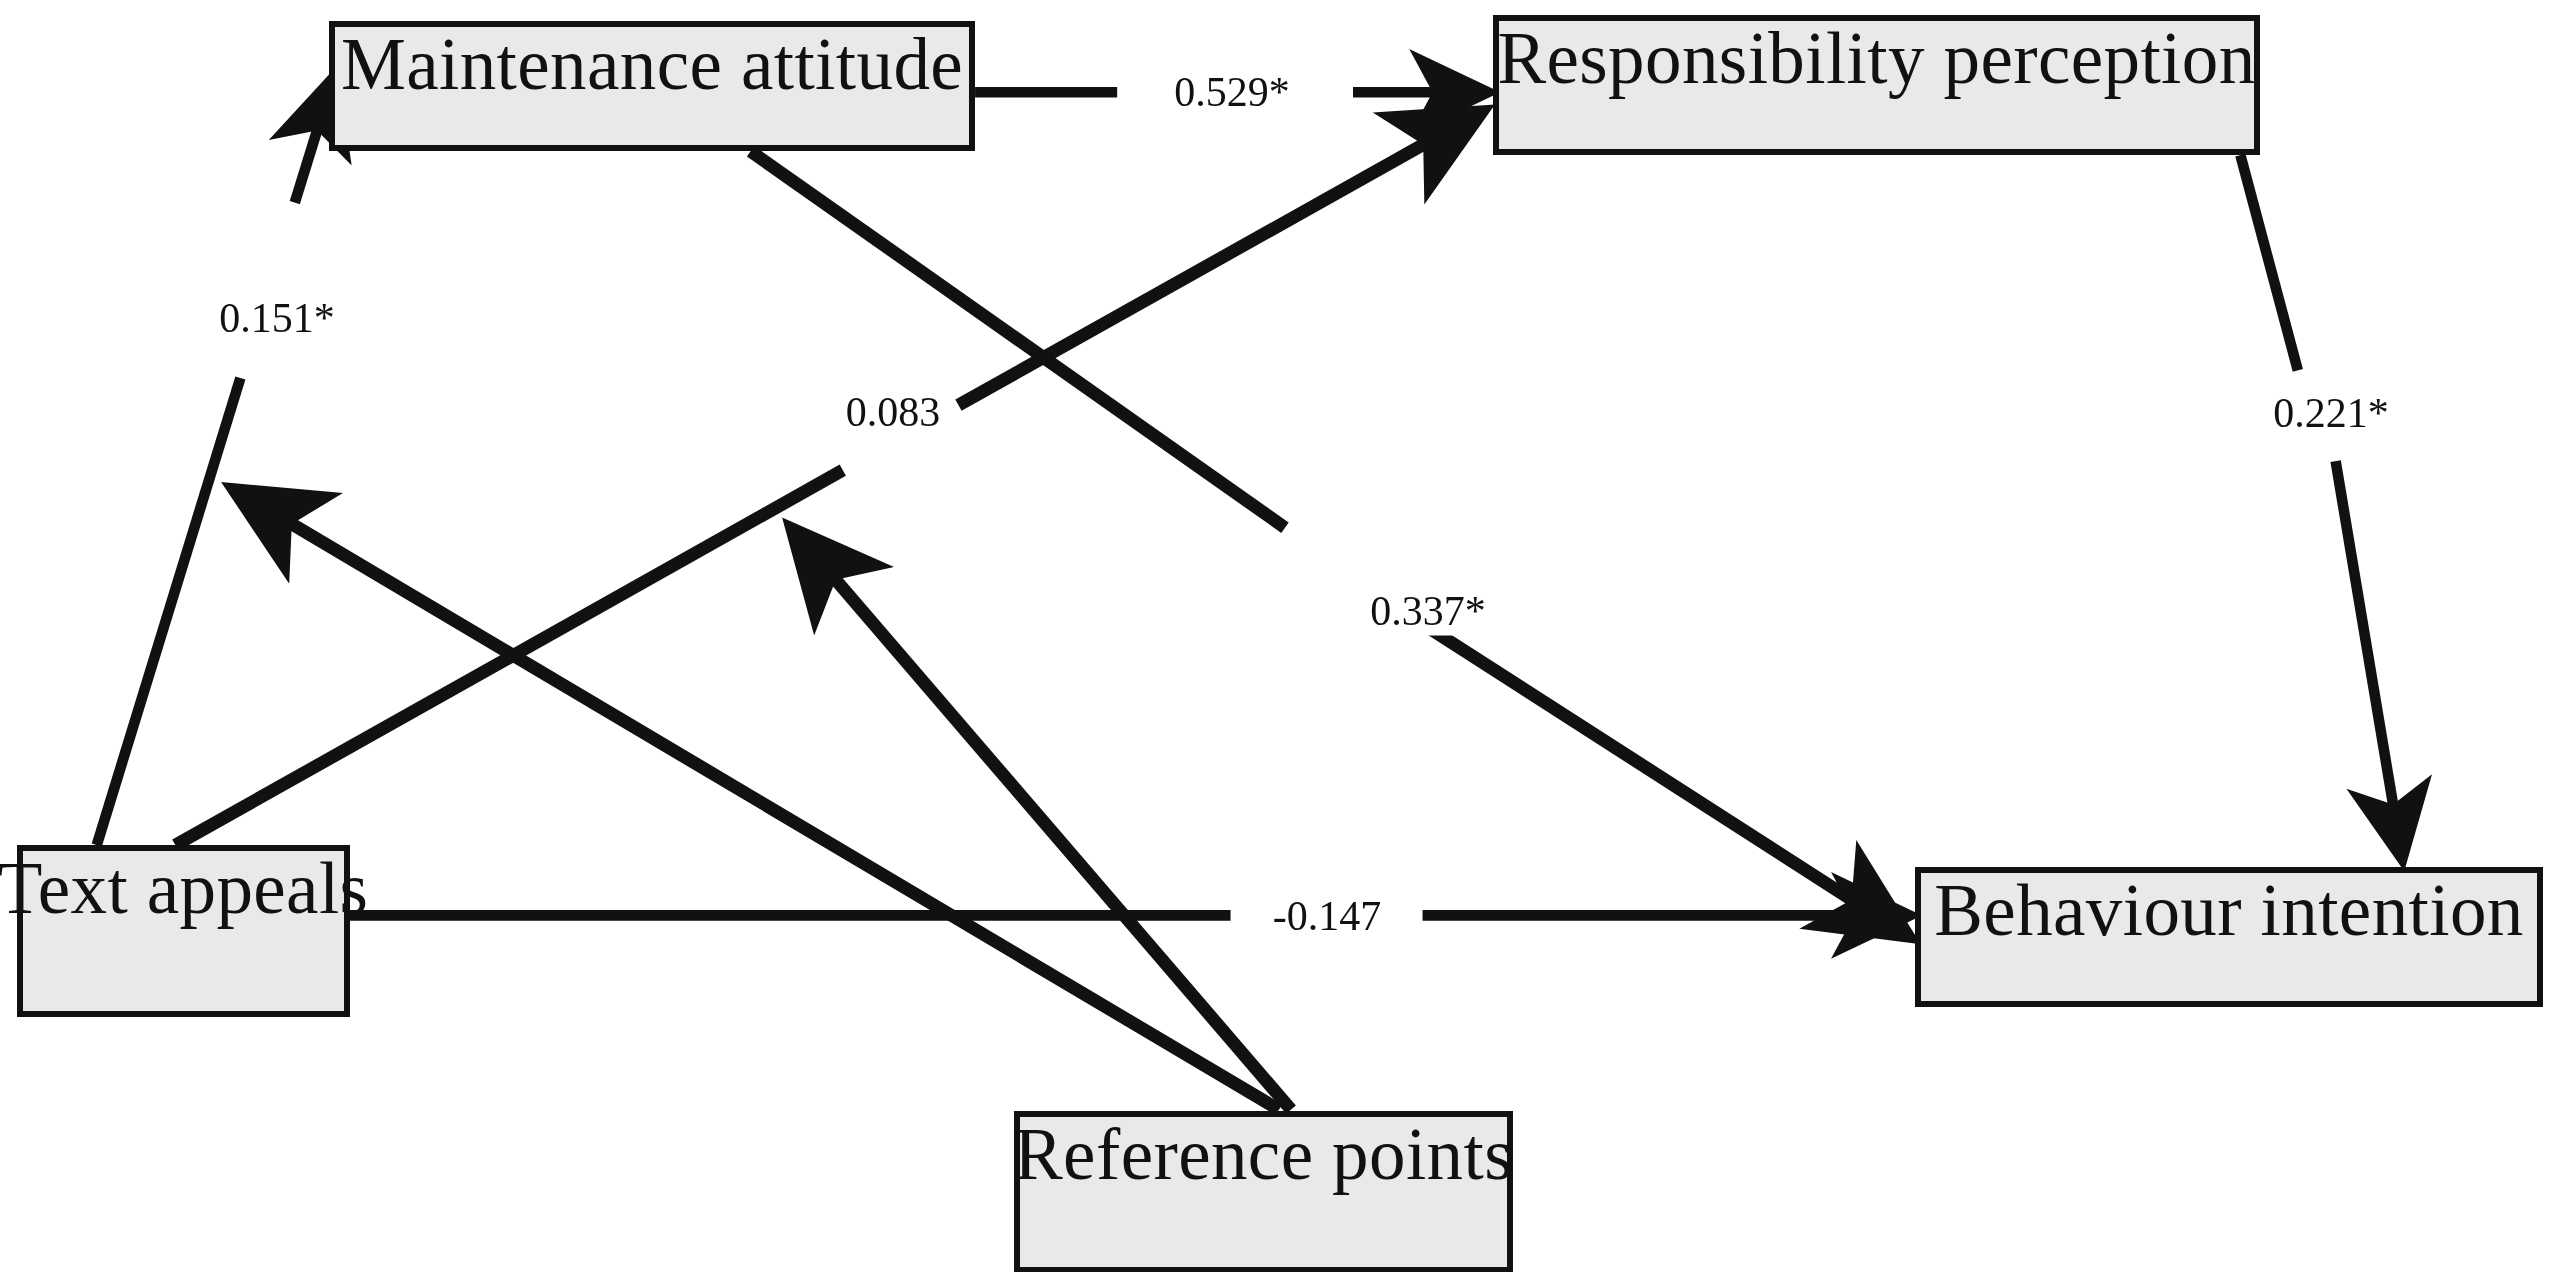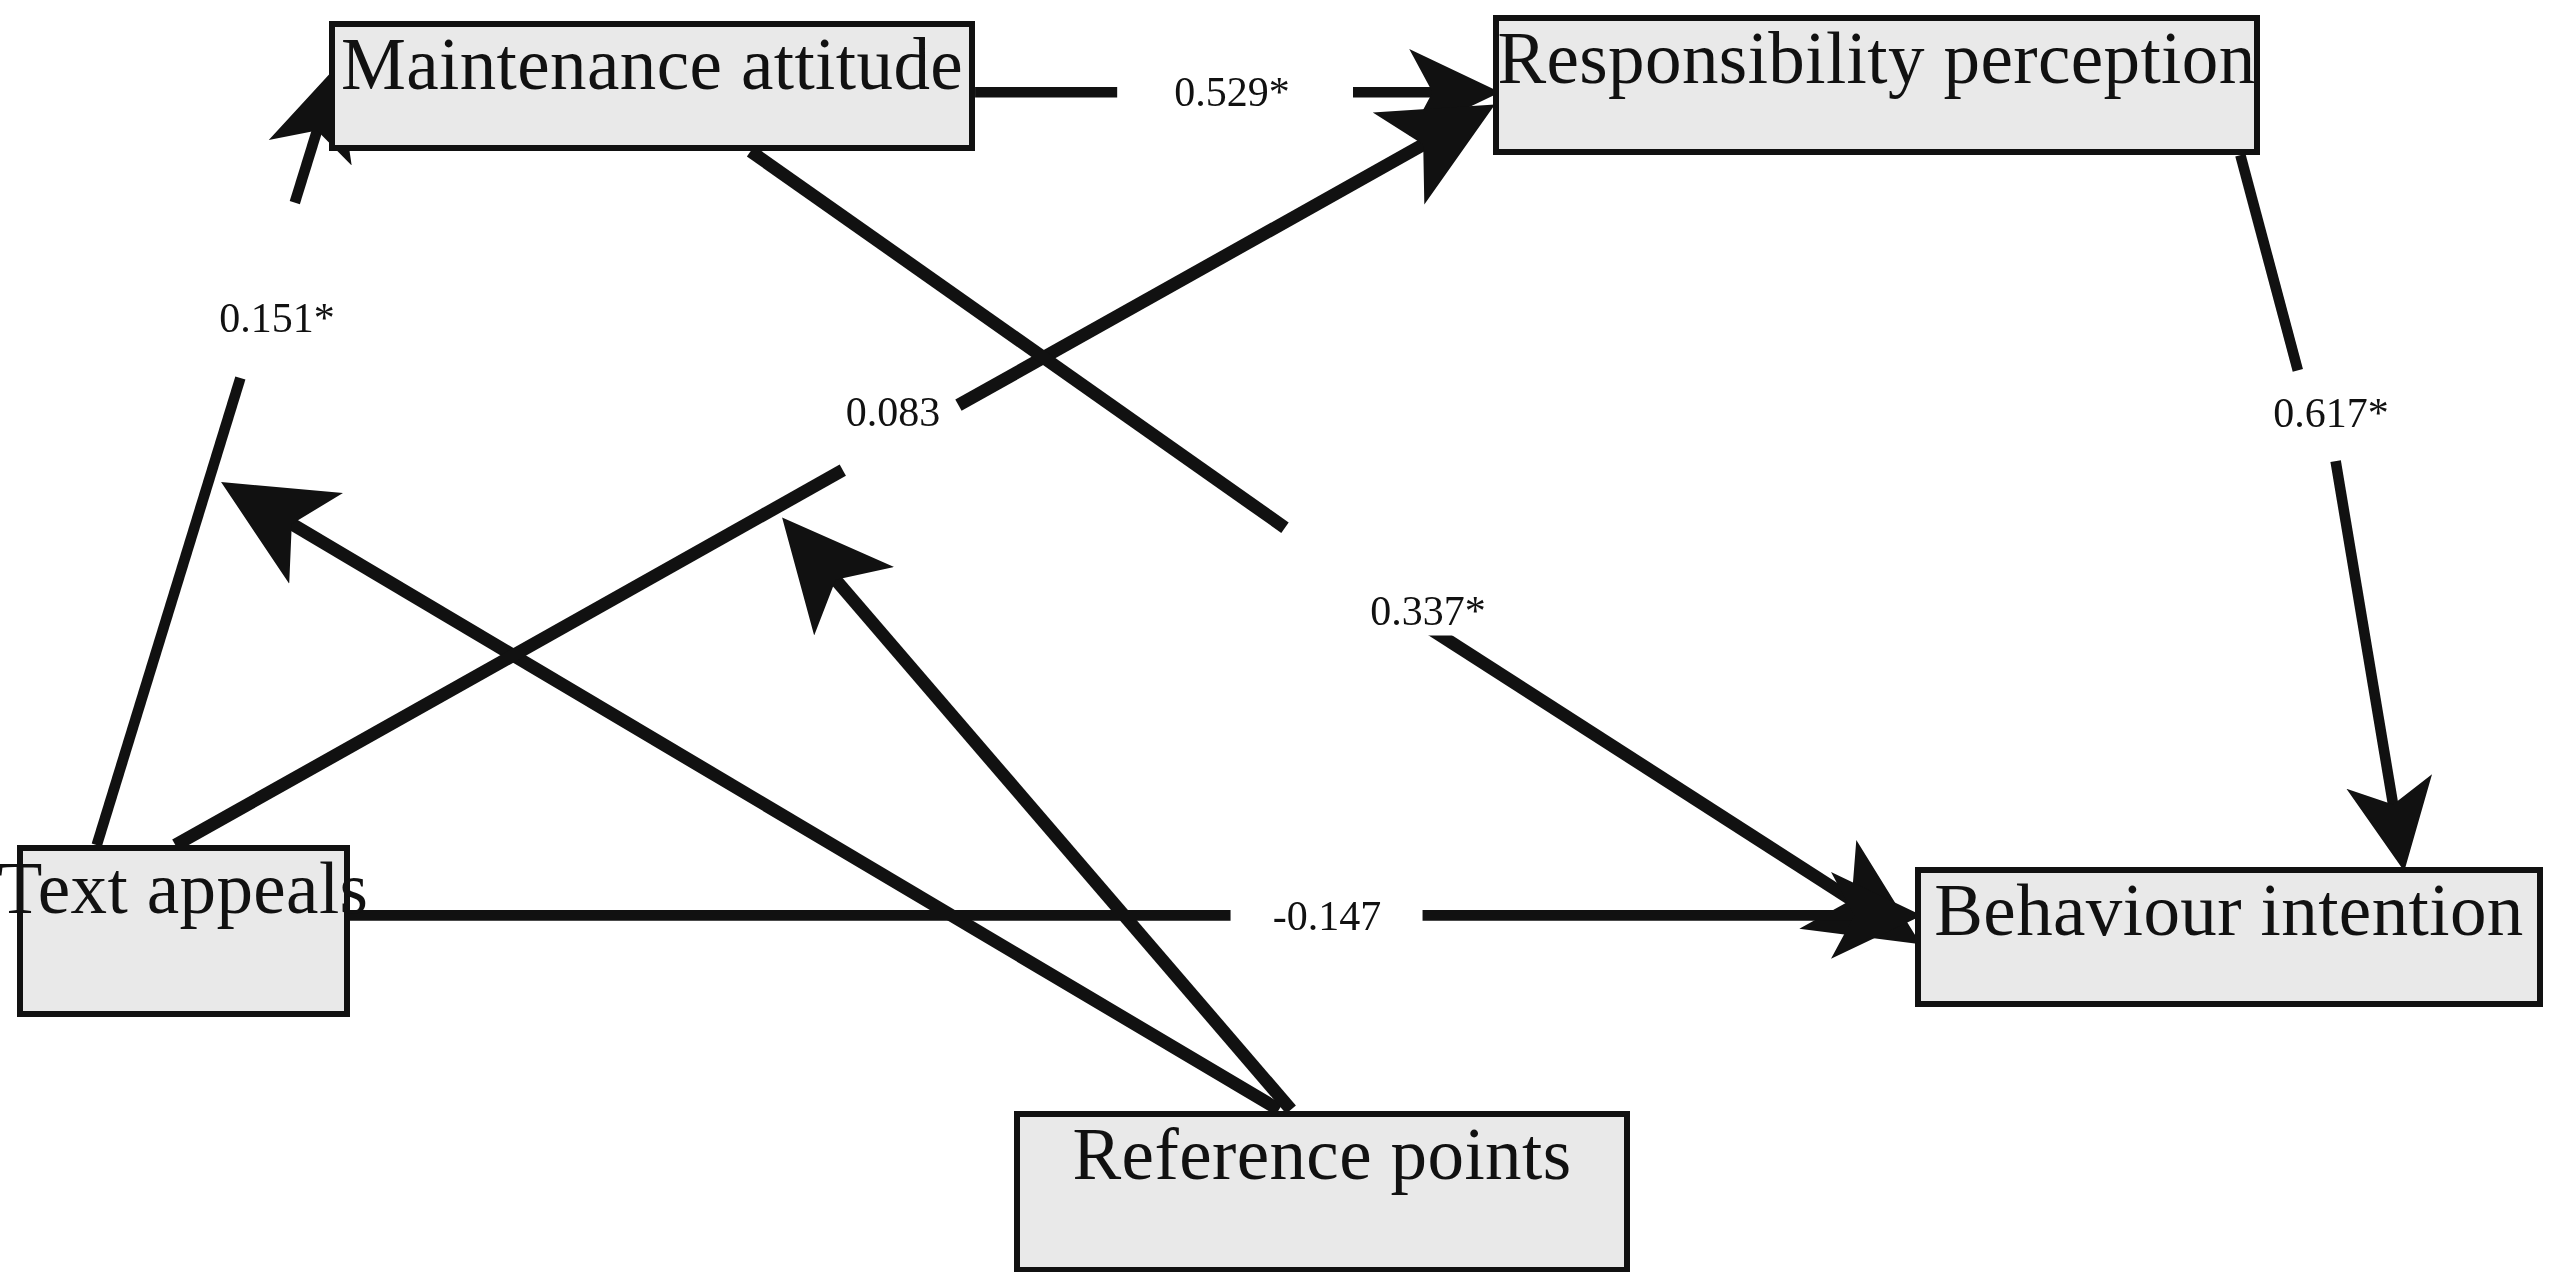--- a/index.html
+++ b/index.html
@@ -98,30 +98,30 @@
   </div>
 
   <div class="node-box" style="left:16.6px; top:845px; width:333px; height:172px;">
     <span class="node-label">Text appeals</span>
   </div>
 
   <div class="node-box" style="left:1915px; top:867px; width:628px; height:140px;">
     <span class="node-label">Behaviour intention</span>
   </div>
 
-  <div class="node-box" style="left:1014px; top:1111px; width:616px; height:162px;">
+  <div class="node-box" style="left:1014px; top:1111px; width:499px; height:162px;">
     <span class="node-label">Reference points</span>
   </div>
 
   <div class="edge-label" style="left:1232px; top:91px;">0.529*</div>
 
   <div class="edge-label" style="left:277px; top:317px;">0.151*</div>
 
   <div class="edge-label" style="left:893px; top:411px;">0.083</div>
 
   <div class="edge-label" style="left:1428px; top:564px;margin-top:46px;">0.337*</div>
 
-  <div class="edge-label" style="left:2331px; top:412px;">0.617*</div>
+  <div class="edge-label" style="left:2331px; top:412px;">0.221*</div>
 
   <div class="edge-label" style="left:1327px; top:915px;">-0.147</div>
 
 </div>
 
 
 </body></html>

